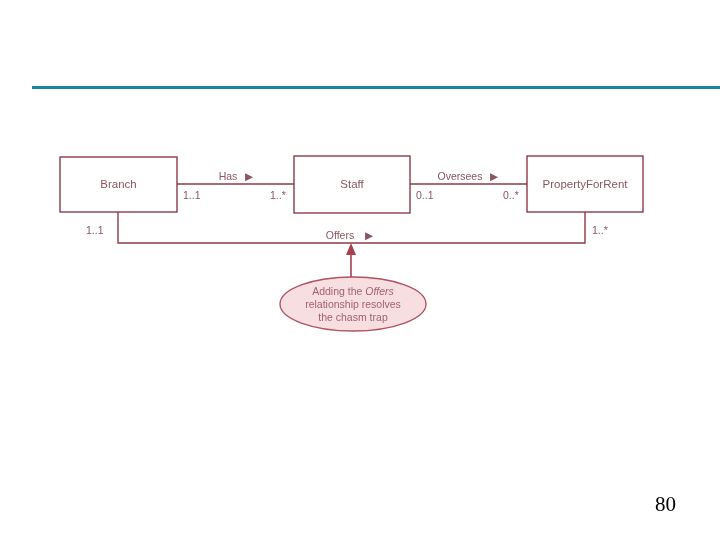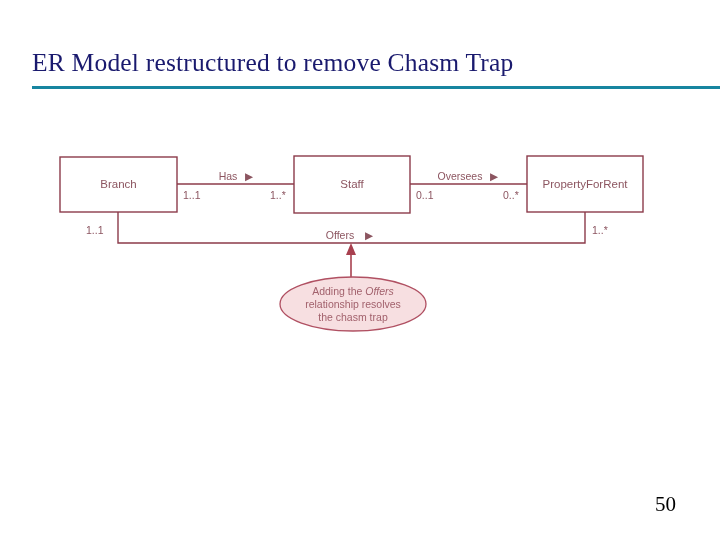--- a/index.html
+++ b/index.html
@@ -80,21 +80,20 @@
     font-family: "Liberation Serif", serif;
     font-size: 21px;
     color: #000000;
   }
 </style>
 </head>
 <body>
 
 <div id="slide">
 
-  <div id="slide-title">ER Model restructured to remove Chasm Trap</div>
   <div id="title-rule"></div>
 
   <div id="diagram">
     <svg width="720" height="540" viewBox="0 0 720 540" xmlns="http://www.w3.org/2000/svg">
 
       <g stroke="#8c3b4a" stroke-width="1.4" fill="none">
 
         <line x1="177" y1="184" x2="294" y2="184"></line>
 
         <line x1="410" y1="184" x2="527" y2="184"></line>
@@ -147,15 +146,15 @@
         <text class="callout-text" x="353" y="295" text-anchor="middle">
           <tspan>Adding the </tspan><tspan class="em">Offers</tspan>
         </text>
         <text class="callout-text" x="353" y="308" text-anchor="middle">relationship resolves</text>
         <text class="callout-text" x="353" y="321" text-anchor="middle">the chasm trap</text>
       </g>
 
     </svg>
   </div>
 
-  <div id="page-number">50</div>
+  <div id="page-number">80</div>
 
 </div>
 
 </body></html>

